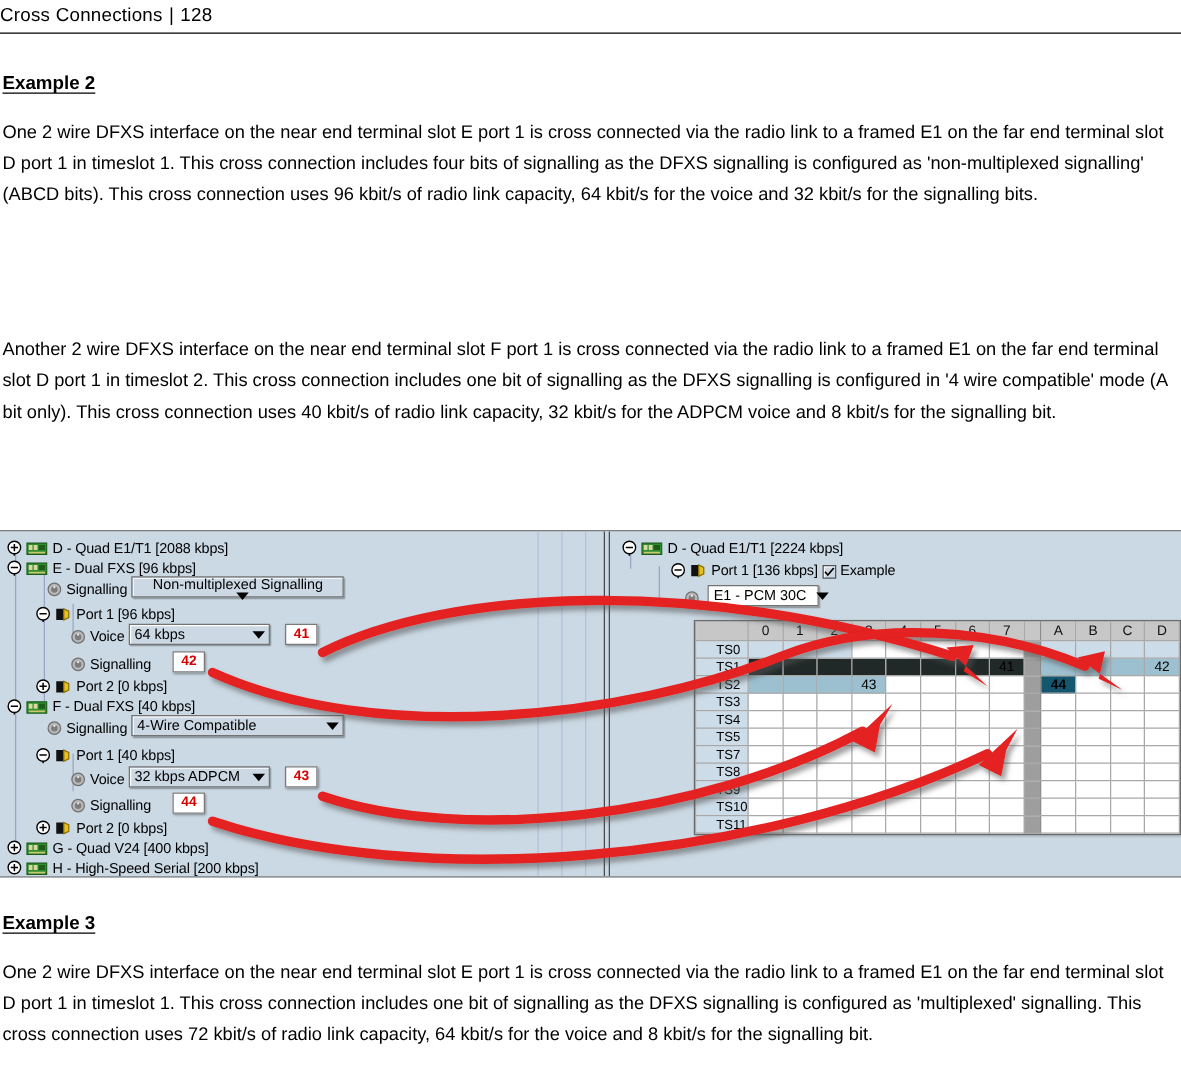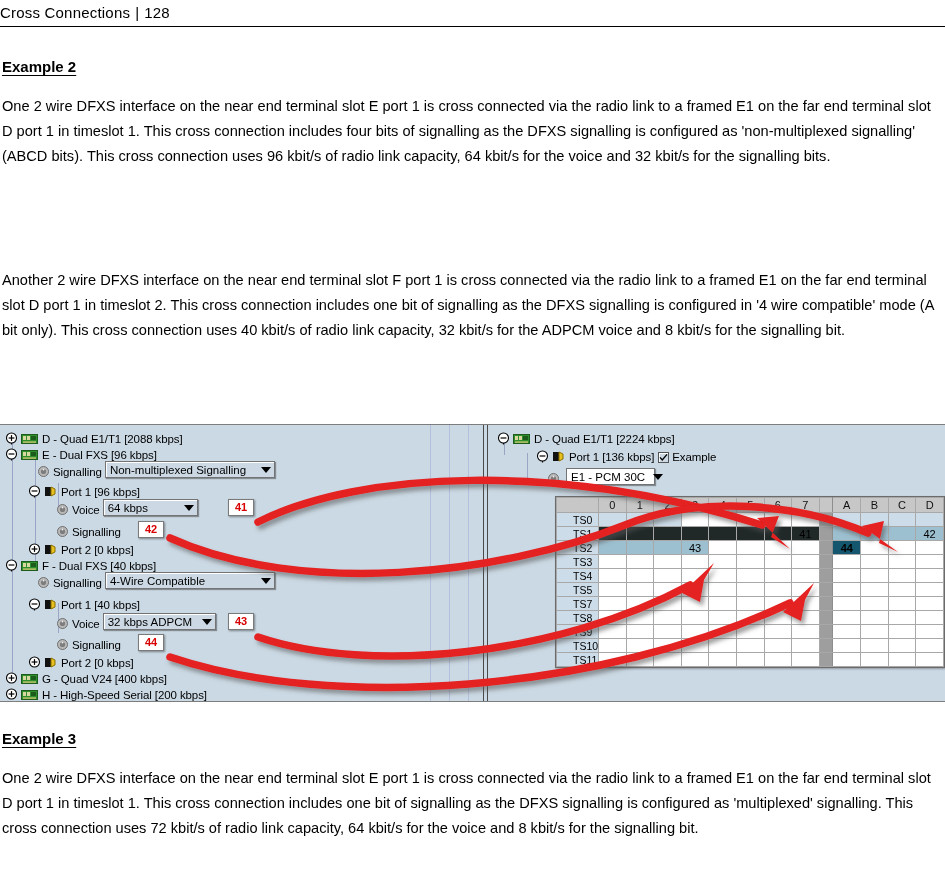--- a/index.html
+++ b/index.html
@@ -229,21 +229,21 @@
 
       <div class="trow" style="top:37px; left:37px;">
         <span class="knob-icon">
           <svg width="13" height="13" viewBox="0 0 13 13">
               <circle cx="6.5" cy="6.5" r="5" fill="#b9b9b9" stroke="#6f6f6f"></circle>
               <circle cx="6.5" cy="6.5" r="2.6" fill="#7d7d7d"></circle>
               <circle cx="6.5" cy="4.6" r="0.9" fill="#efefef"></circle>
             </svg>
         </span>
         <span class="tlabel">Signalling</span>
-        <span class="combo" style="width:170px;">
+        <span class="combo" style="width:170px;flex-direction:column;">
           <span>Non-multiplexed Signalling</span>
           <span class="caret"></span>
         </span>
       </div>
 
       <div class="trow" style="top:57px; left:28px;">
         <span class="toggle">
           <svg width="13" height="13" viewBox="0 0 13 13">
               <circle cx="6.5" cy="6" r="5" fill="#fff" stroke="#000" stroke-width="1.1"></circle>
               <line x1="3.6" y1="6" x2="9.4" y2="6" stroke="#000" stroke-width="1.2"></line>
@@ -261,21 +261,21 @@
 
       <div class="trow" style="top:75px; left:56px;">
         <span class="knob-icon">
           <svg width="13" height="13" viewBox="0 0 13 13">
               <circle cx="6.5" cy="6.5" r="5" fill="#b9b9b9" stroke="#6f6f6f"></circle>
               <circle cx="6.5" cy="6.5" r="2.6" fill="#7d7d7d"></circle>
               <circle cx="6.5" cy="4.6" r="0.9" fill="#efefef"></circle>
             </svg>
         </span>
         <span class="tlabel">Voice</span>
-        <span class="combo" style="width:95px;">
+        <span class="combo" style="width:113px;">
           <span>64 kbps</span>
           <span class="caret"></span>
         </span>
       </div>
 
       <div class="trow" style="top:97px; left:56px;">
         <span class="knob-icon">
           <svg width="13" height="13" viewBox="0 0 13 13">
               <circle cx="6.5" cy="6.5" r="5" fill="#b9b9b9" stroke="#6f6f6f"></circle>
               <circle cx="6.5" cy="6.5" r="2.6" fill="#7d7d7d"></circle>

